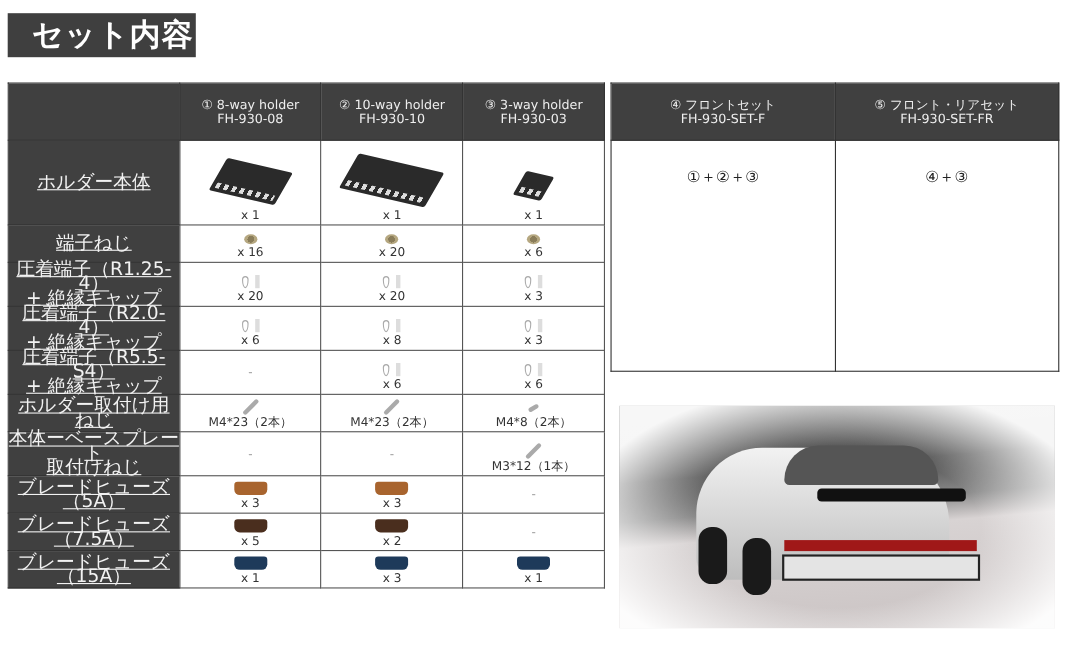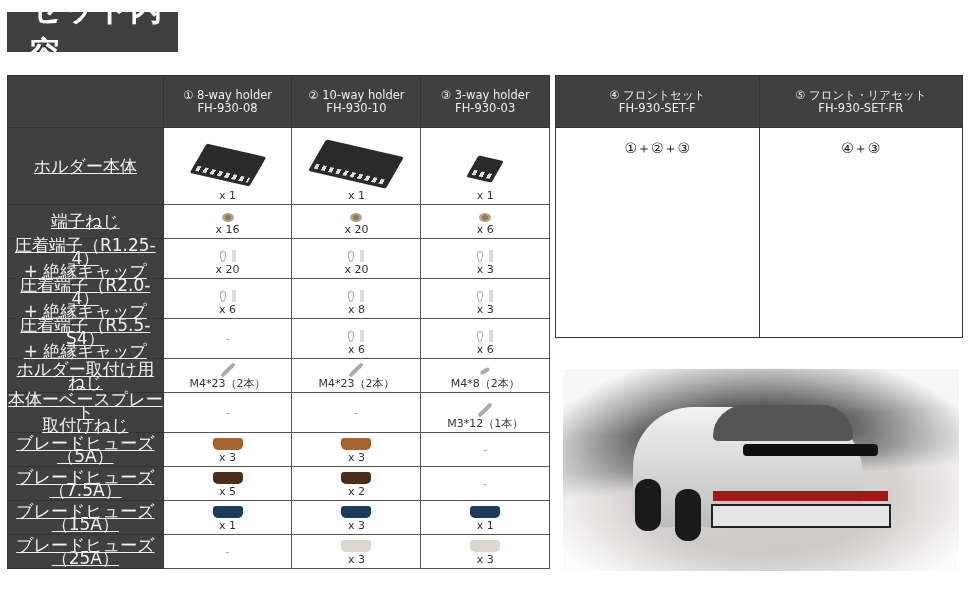--- a/index.html
+++ b/index.html
@@ -1,21 +1,21 @@
 <!DOCTYPE html>
 <html><head>
 <meta charset="utf-8">
 <style>
   * { box-sizing: border-box; margin: 0; padding: 0; }
   html, body { width: 970px; height: 600px; background: #ffffff; overflow: hidden; }
   body { position: relative; font-family: "DejaVu Sans", "Liberation Sans", sans-serif; color: #222; }
 
   .title-box {
     position: absolute; left: 7px; top: 12px; width: 171px; height: 40px;
-    background: #3f3f3f; color: #fff; font-weight: bold; font-size: 32px;
+    background: #3f3f3f; color: #fff; font-weight: bold; font-size: 28px;
     display: flex; align-items: center; padding-left: 22px; letter-spacing: 1px;
   }
 
   table { border-collapse: collapse; position: absolute; }
   #main-table { left: 7px; top: 75px; width: 543px; }
   #set-table { left: 555px; top: 75px; width: 408px; }
 
   th, td { border: 1px solid #333; text-align: center; vertical-align: middle; }
   th { background: #404040; color: #eee; font-weight: normal; font-size: 11.5px; line-height: 13px; height: 52px; }
   td.lbl { background: #404040; color: #f2f2f2; font-size: 17px; line-height: 13px; width: 156px; text-decoration: underline; }
@@ -43,21 +43,21 @@
   .cap { width: 4px; height: 12px; background: #ddd; }
   .bolt { width: 18px; height: 4px; background: #aaa; transform: rotate(-45deg); margin: 4px 0 6px; border-radius: 2px; }
   .bolt-s { width: 10px; height: 4px; background: #aaa; transform: rotate(-30deg); margin: 3px 0 5px; border-radius: 2px; }
   .fuse { width: 30px; height: 12px; border-radius: 3px 3px 5px 5px; margin-bottom: 2px; }
   .fuse-5a { background: #a8642e; }
   .fuse-7-5a { background: #4a2e1e; }
   .fuse-15a { background: #1e3a5a; }
   .fuse-25a { background: #dcd8cf; }
 
   #set-table th { width: 204px; margin-top: 16px; }
-  #set-table td { height: 210px; vertical-align: top; padding-top: 12px; font-size: 14px; color: #222; }
+  #set-table td { height: 210px; vertical-align: top; padding-top: 24px; font-size: 14px; color: #222; }
 
   .car-photo {
     position: absolute; left: 563px; top: 369px; width: 396px; height: 202px;
     background:
       radial-gradient(ellipse 60% 65% at 50% 55%, rgba(255,255,255,0) 55%, rgba(255,255,255,0.95) 100%),
       linear-gradient(175deg, #6a6a6a 0%, #4d4d4d 30%, #8a8a8a 45%, #d8d3d3 55%, #c9c2c2 100%);
     overflow: hidden;
   }
   .car-body { position: absolute; left: 70px; top: 38px; width: 230px; height: 120px; background: linear-gradient(180deg, #f2f2f2, #bdbdbd); border-radius: 60px 70px 20px 20px; }
   .car-window { position: absolute; left: 150px; top: 36px; width: 140px; height: 36px; background: #555; border-radius: 40px 40px 6px 6px; }
@@ -314,36 +314,20 @@
           </div>
         </td>
     <td class="val">
           <div class="cell">
             <div class="fuse fuse-15a"></div>
             <span class="qty">x 1</span>
           </div>
         </td>
   </tr>
 
-  <tr class="r-std">
-    <td class="lbl">ブレードヒューズ（25A）</td>
-    <td class="val dash">-</td>
-    <td class="val">
-          <div class="cell">
-            <div class="fuse fuse-25a"></div>
-            <span class="qty">x 3</span>
-          </div>
-        </td>
-    <td class="val">
-          <div class="cell">
-            <div class="fuse fuse-25a"></div>
-            <span class="qty">x 3</span>
-          </div>
-        </td>
-  </tr>
 </tbody>
   </table>
 
 <table id="set-table">
   <tbody>
       <tr>
     <th>
           <div>④ フロントセット</div>
           <div>FH-930-SET-F</div>
         </th>

